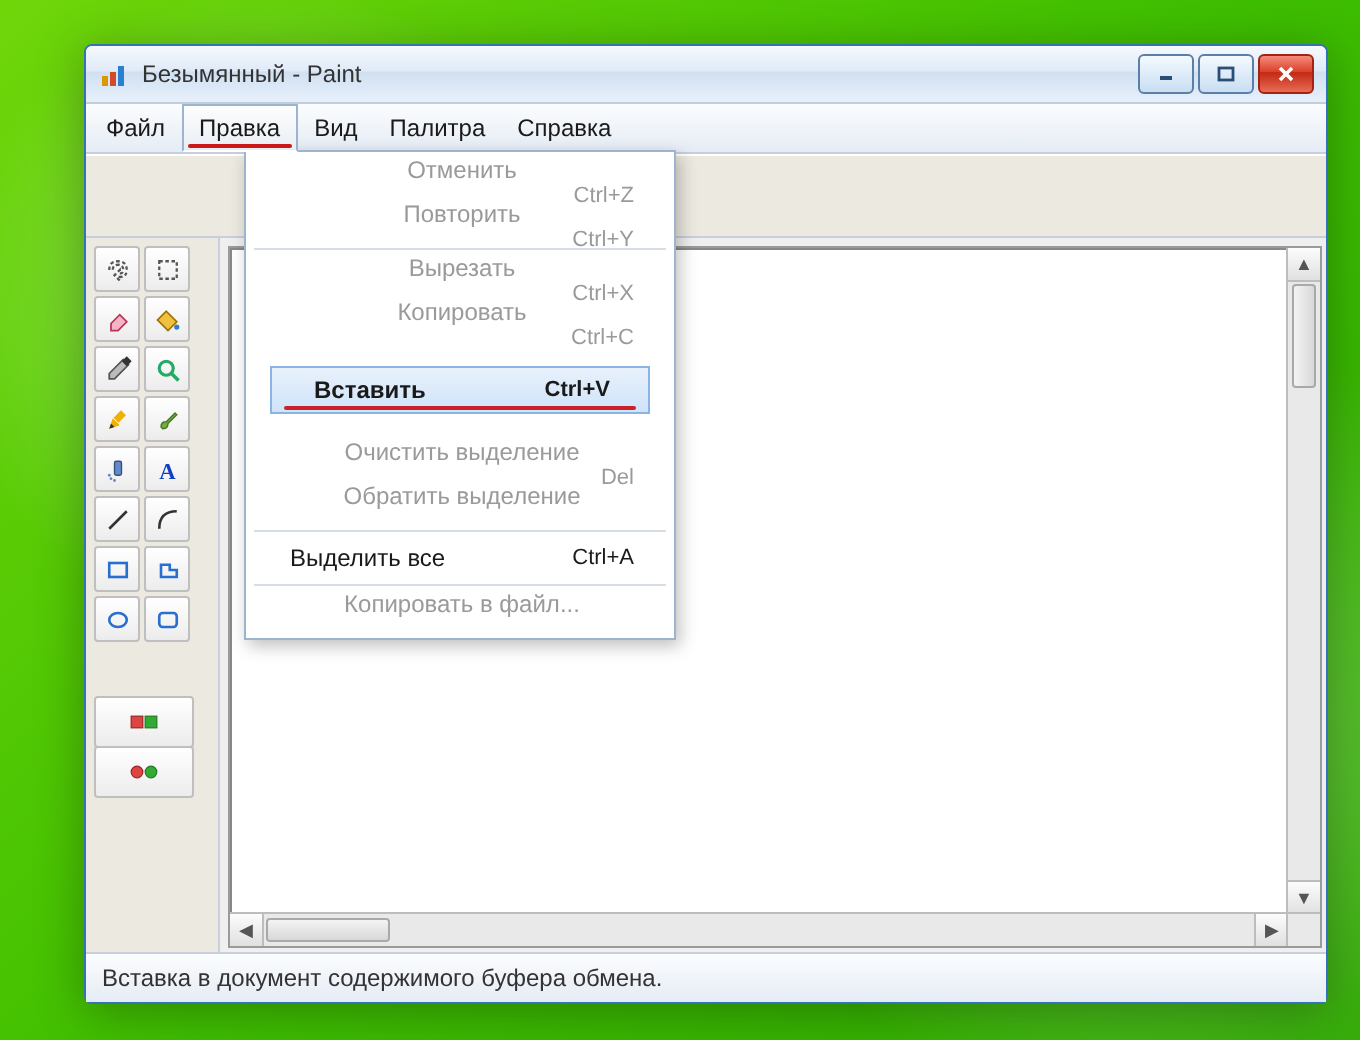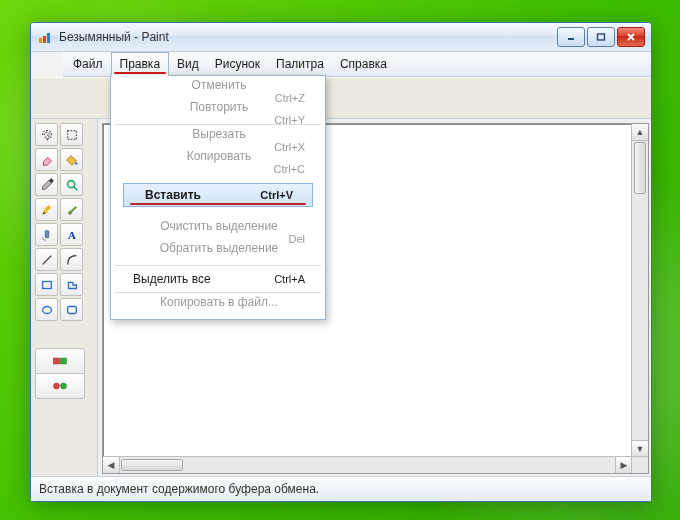--- a/index.html
+++ b/index.html
@@ -16,21 +16,21 @@
     width: 680px;
     height: 520px;
     background:
       radial-gradient(circle at 20% 30%, rgba(255,255,255,0.35) 0%, rgba(255,255,255,0) 25%),
       radial-gradient(circle at 85% 70%, rgba(255,255,255,0.30) 0%, rgba(255,255,255,0) 30%),
       linear-gradient(135deg, #6fd60a 0%, #3fbf00 50%, #2faa00 100%);
     position: relative;
   }
   .window {
     position: absolute;
-    left: 30px;
+    left: 42px;
     top: 22px;
     width: 620px;
     height: 478px;
     background: #f2f2f2;
     border: 1px solid #3573b8;
     border-radius: 4px;
     box-shadow: 0 4px 25px rgba(0,0,0,0.3);
     display: flex;
     flex-direction: column;
   }
@@ -79,21 +79,20 @@
     border-color: #a32212;
   }
   
   .menubar {
     height: 24px;
     background: linear-gradient(#fbfcfe, #e5ecf5);
     border-bottom: 1px solid #c6cfda;
     display: flex;
     align-items: stretch;
     padding: 0 2px;
-    margin-left: 32px;
   }
   .menu-item {
     padding: 0 8px;
     display: flex;
     align-items: center;
     color: #1a1a1a;
     cursor: default;
     position: relative;
   }
   .menu-item.open {
@@ -299,21 +298,20 @@
               <line x1="8" y1="1" x2="2" y2="7" stroke="#fff" stroke-width="1.8"></line>
             </svg>
           </div>
       </div>
     </div>
 
     <div class="menubar" id="menubar">
         <div class="menu-item">Файл</div>
         <div class="menu-item open">Правка</div>
         <div class="menu-item">Вид</div>
-        <div class="menu-item">Рисунок</div>
         <div class="menu-item">Палитра</div>
         <div class="menu-item">Справка</div>
       </div>
 
     <div class="client">
       <div class="topstrip">
         <div class="palette" id="palette">
             <div class="swatch" style="background: rgb(90, 90, 168);"></div>
             <div class="swatch" style="background: rgb(138, 88, 196);"></div>
             <div class="swatch" style="background: rgb(138, 88, 196);"></div>

